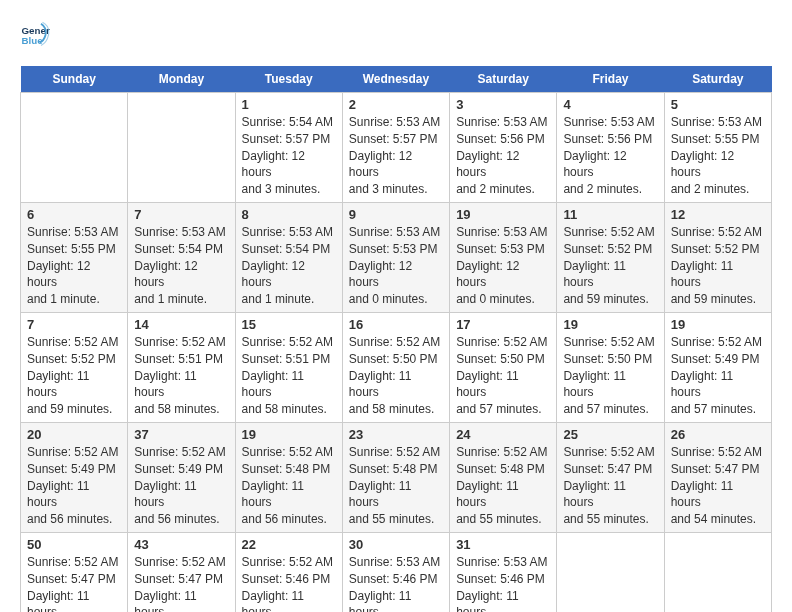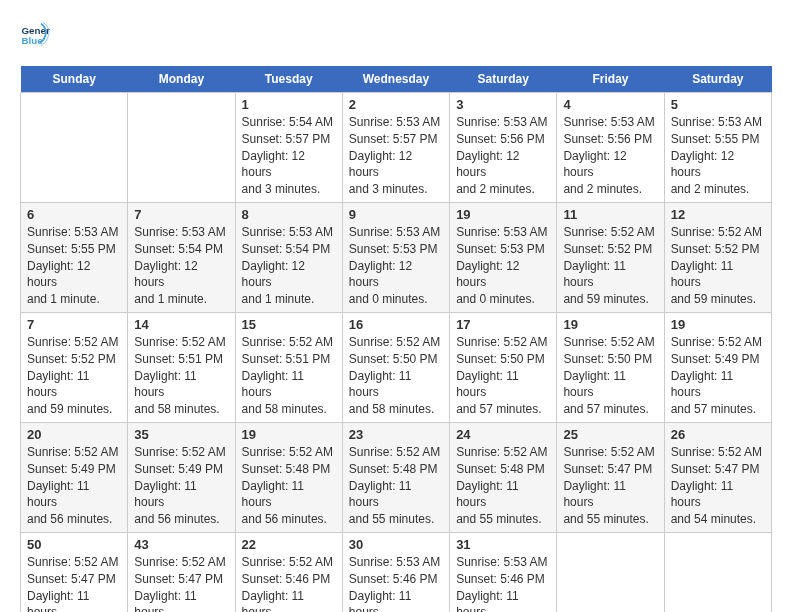--- a/index.html
+++ b/index.html
@@ -256,21 +256,21 @@
       </tr>
       <tr>
         <td>
           <span class="day-num">20</span>
           <div class="day-detail" style="white-space: pre-line;">Sunrise: 5:52 AM
 Sunset: 5:49 PM
 Daylight: 11 hours
 and 56 minutes.</div>
         </td>
         <td>
-          <span class="day-num">35</span>
+          <span class="day-num">37</span>
           <div class="day-detail" style="white-space: pre-line;">Sunrise: 5:52 AM
 Sunset: 5:49 PM
 Daylight: 11 hours
 and 56 minutes.</div>
         </td>
         <td>
           <span class="day-num">19</span>
           <div class="day-detail" style="white-space: pre-line;">Sunrise: 5:52 AM
 Sunset: 5:48 PM
 Daylight: 11 hours

